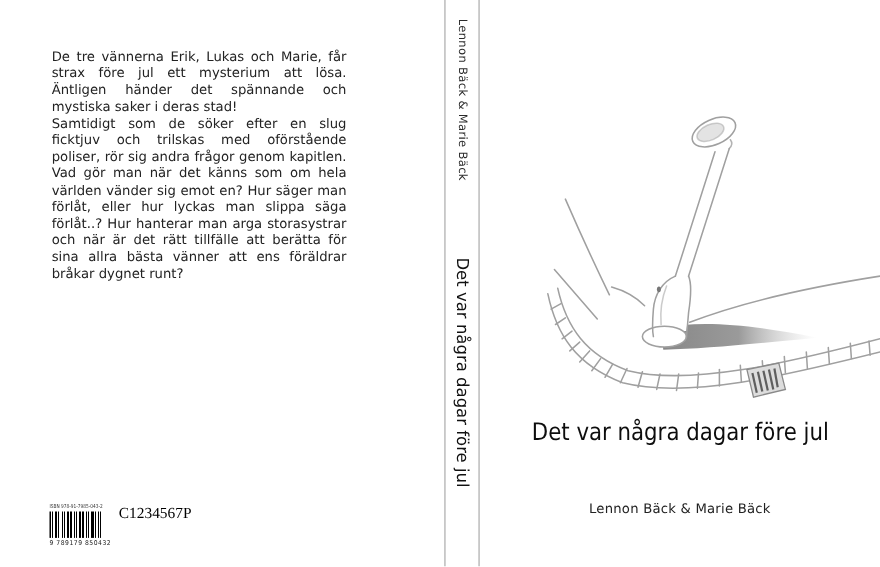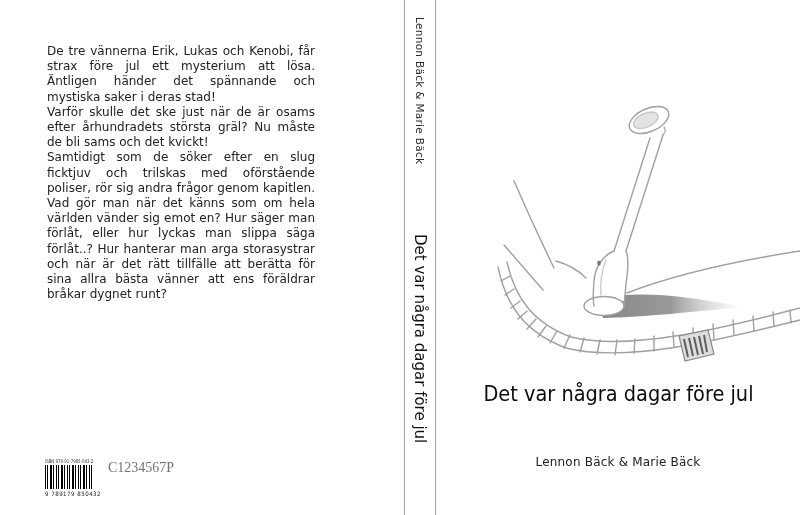--- a/index.html
+++ b/index.html
@@ -16,21 +16,21 @@
   .blurb p.gapped{}
   .barcode-block{position:absolute;left:45px;top:458px;width:52px}
   .isbn{font-size:5px;white-space:nowrap;transform:scaleX(.78);transform-origin:0 0;color:#333}
   .bars{width:48px;height:24px;margin-top:1px;
         background:repeating-linear-gradient(90deg,
           #000 0 1px,#fff 1px 2px,#000 2px 3px,#fff 3px 5px,
           #000 5px 7px,#fff 7px 8px,#000 8px 9px,#fff 9px 11px)}
   .digits{font-size:6px;white-space:nowrap;letter-spacing:.5px;margin-top:1px;
           transform:scaleX(.92);transform-origin:0 0;color:#222}
   .product-code{position:absolute;left:108px;top:460px;
-                font-family:"Liberation Serif",serif;font-size:14px;color:#737373}
+                font-family:"Liberation Serif",serif;font-size:14px;color:#000000}
   
   .spine{position:absolute;left:404px;top:0;width:32px;height:515px;box-sizing:border-box;
          border-left:1px solid #a3a3a3;border-right:1px solid #a3a3a3;background:#fff}
   .spine-authors{position:absolute;top:17px;left:50%;transform:translateX(-50%);
                  writing-mode:vertical-rl;white-space:nowrap;
                  font-size:10.5px;letter-spacing:.3px;color:#2a2a2a}
   .spine-title{position:absolute;top:234px;left:50%;transform:translateX(-50%);
                writing-mode:vertical-rl;white-space:nowrap;
                font-size:15px;color:#111}
   
@@ -42,22 +42,21 @@
   .front-authors{position:absolute;top:455px;left:0;width:100%;text-align:center;
                  font-size:12px;letter-spacing:.2px;color:#222}
 </style>
 </head>
 <body>
 
 <div>
 
   <section class="back-cover">
     <div class="blurb">
-      <p>De tre vännerna Erik, Lukas och Kenobi, får strax före jul ett mysterium att lösa. Äntligen händer det spännande och mystiska saker i deras stad!</p>
-      <p>Varför skulle det ske just när de är osams efter århundradets största gräl? Nu måste de bli sams och det kvickt!</p>
+      <p>De tre vännerna Erik, Lukas och Marie, får strax före jul ett mysterium att lösa. Äntligen händer det spännande och mystiska saker i deras stad!</p>
       <p class="gapped">Samtidigt som de söker efter en slug ficktjuv och trilskas med oförstående poliser, rör sig andra frågor genom kapitlen. Vad gör man när det känns som om hela världen vänder sig emot en? Hur säger man förlåt, eller hur lyckas man slippa säga förlåt..? Hur hanterar man arga storasystrar och när är det rätt tillfälle att berätta för sina allra bästa vänner att ens föräldrar bråkar dygnet runt?</p>
     </div>
 
     <div class="barcode-block">
       <div class="isbn">ISBN 978-91-7985-043-2</div>
       <div class="bars"></div>
       <div class="digits">9 789179 850432</div>
     </div>
     <div class="product-code">C1234567P</div>
   </section>

